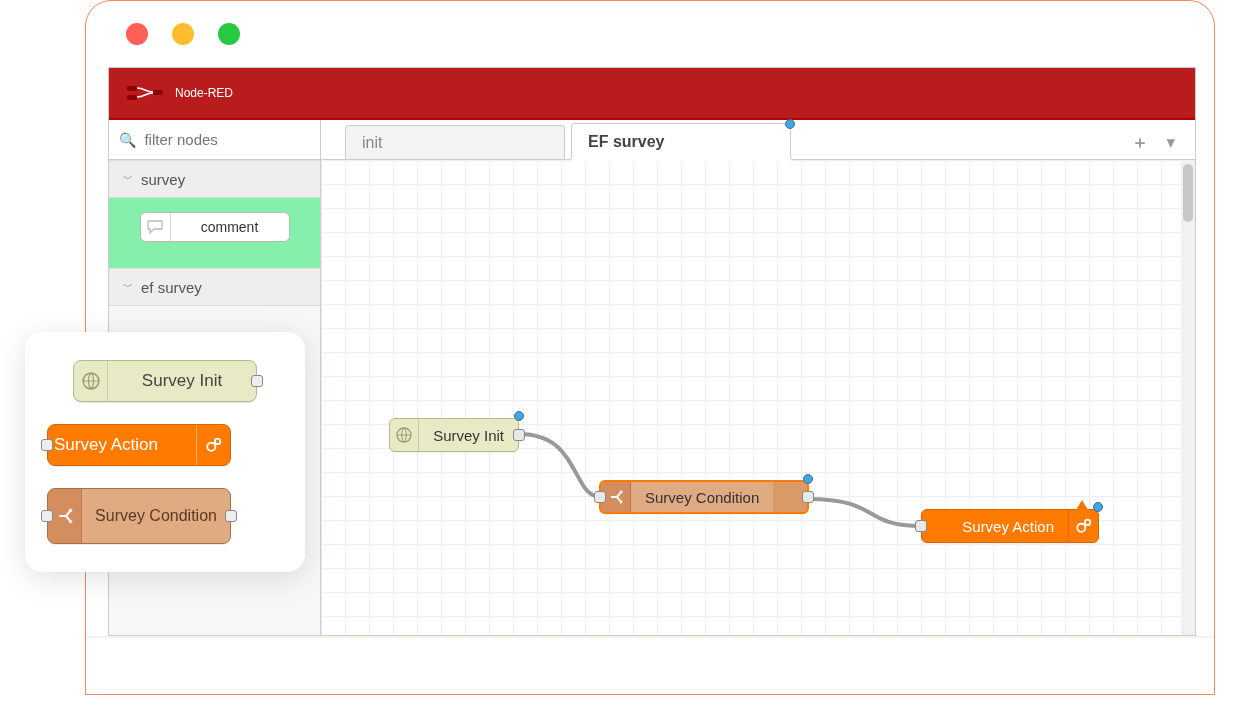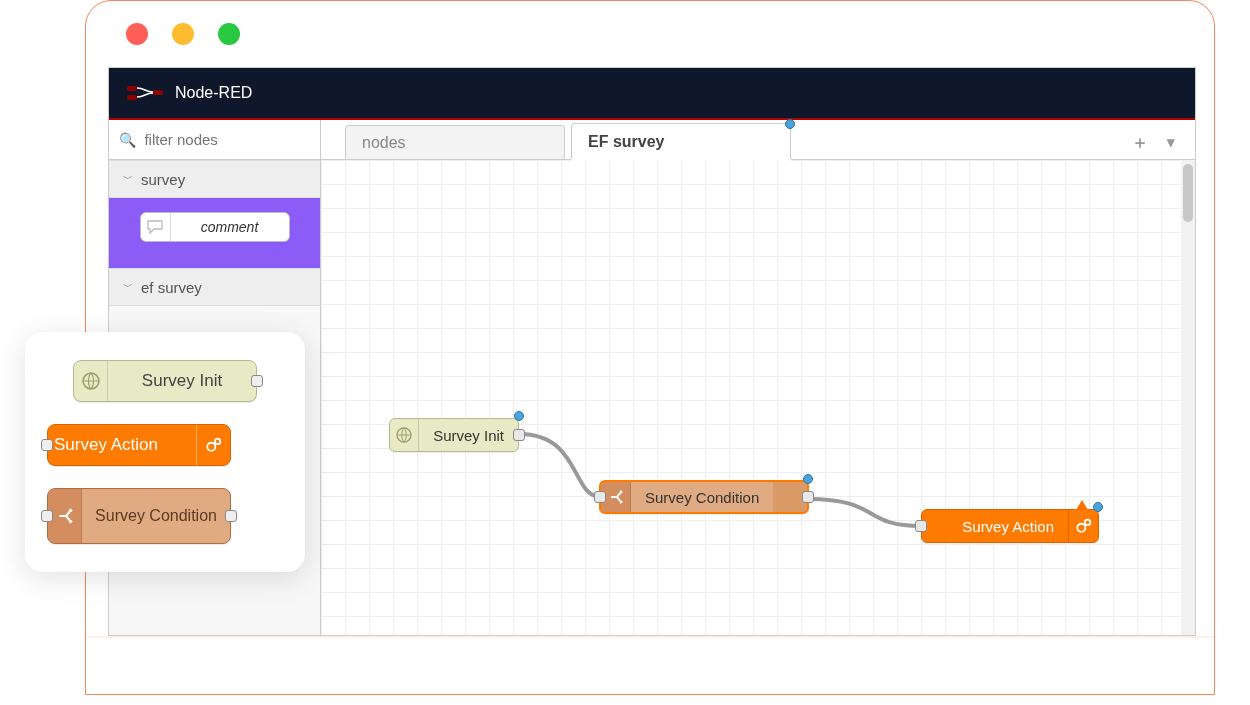--- a/index.html
+++ b/index.html
@@ -16,35 +16,35 @@
   .dot-r { background:#ff5f57; }
   .dot-y { background:#febc2e; }
   .dot-g { background:#28c840; }
 
   .app {
     position:absolute; left:22px; right:18px; top:66px; bottom:58px;
     border:1px solid #ccc; background:#fff;
   }
   .bottom-line { position:absolute; left:0; right:0; bottom:56px; height:2px; background:#f08a5d22; }
   .app-header {
-    height:52px; background:#0f172a; color:#fff; display:flex; align-items:center;
-    padding-left:18px; font-size:16px; border-bottom:2px solid #b00000;
+    height:52px; background:#b91c1c; color:#fff; display:flex; align-items:center;
+    padding-left:18px; font-size:12px; border-bottom:2px solid #b00000;
   }
   .logo { width:36px; height:20px; margin-right:12px; position:relative; }
   .logo svg { display:block; }
 
   .workbench { position:absolute; top:52px; bottom:0; left:0; right:0; display:flex; }
   .palette { width:212px; border-right:1px solid #ccc; background:#f7f7f7; display:flex; flex-direction:column; }
   .filter { height:40px; padding:0 10px; display:flex; align-items:center; background:#fff; border-bottom:1px solid #ccc; }
   .filter input { border:none; outline:none; font-size:15px; width:100%; color:#888; background:transparent; }
   .filter .mag { color:#888; font-size:14px; margin-right:6px; }
 
   .pcat { height:38px; background:#eee; border-top:1px solid #ddd; border-bottom:1px solid #ddd; display:flex; align-items:center; padding-left:14px; color:#555; font-size:15px; cursor:pointer; }
   .pcat .chev { font-size:10px; margin-right:8px; color:#777; }
-  .pcat-body { padding:14px 0 26px 0; background:#8b5cf6; display:flex; justify-content:center;font-style:italic; }
+  .pcat-body { padding:14px 0 26px 0; background:#86efac; display:flex; justify-content:center; }
 
   .pnode { display:flex; align-items:center; width:150px; height:30px; border:1px solid #bbb; border-radius:6px; background:#fff; font-size:14px; color:#333; }
   .pnode .picon { width:30px; height:100%; border-right:1px solid rgba(0,0,0,0.15); display:flex; align-items:center; justify-content:center; color:#bbb; border-top-left-radius:5px; border-bottom-left-radius:5px; }
   .pnode .ptxt { flex:1; text-align:center; }
 
   
   .editor { flex:1; position:relative; }
   .tabbar { height:40px; background:#fff; border-bottom:1px solid #ccc; display:flex; align-items:flex-end; padding-left:24px; }
   .tab { height:34px; min-width:220px; border:1px solid #ccc; border-bottom:none; display:flex; align-items:center; padding:0 16px; color:#888; background:#f3f3f3; margin-right:6px; font-size:16px; position:relative; cursor:pointer; border-top-left-radius:4px; border-top-right-radius:4px; }
   .tab.active { background:#fff; color:#444; font-weight:600; height:36px; z-index:2; box-shadow:0 2px 0 #fff; }
@@ -152,21 +152,21 @@
         </div>
         <div class="pcat">
           <span class="chev">﹀</span>
           <span>ef survey</span>
         </div>
       </div>
 
       <div class="editor">
         <div class="tabbar">
           <div class="tab">
-            <span>nodes</span>
+            <span>init</span>
           </div>
           <div class="tab active">
             <span>EF survey</span>
             <span class="badge"></span>
           </div>
           <div class="tabactions">
             <span style="cursor:pointer;font-weight:bold">＋</span>
             <span style="cursor:pointer">▾</span>
           </div>
         </div>

